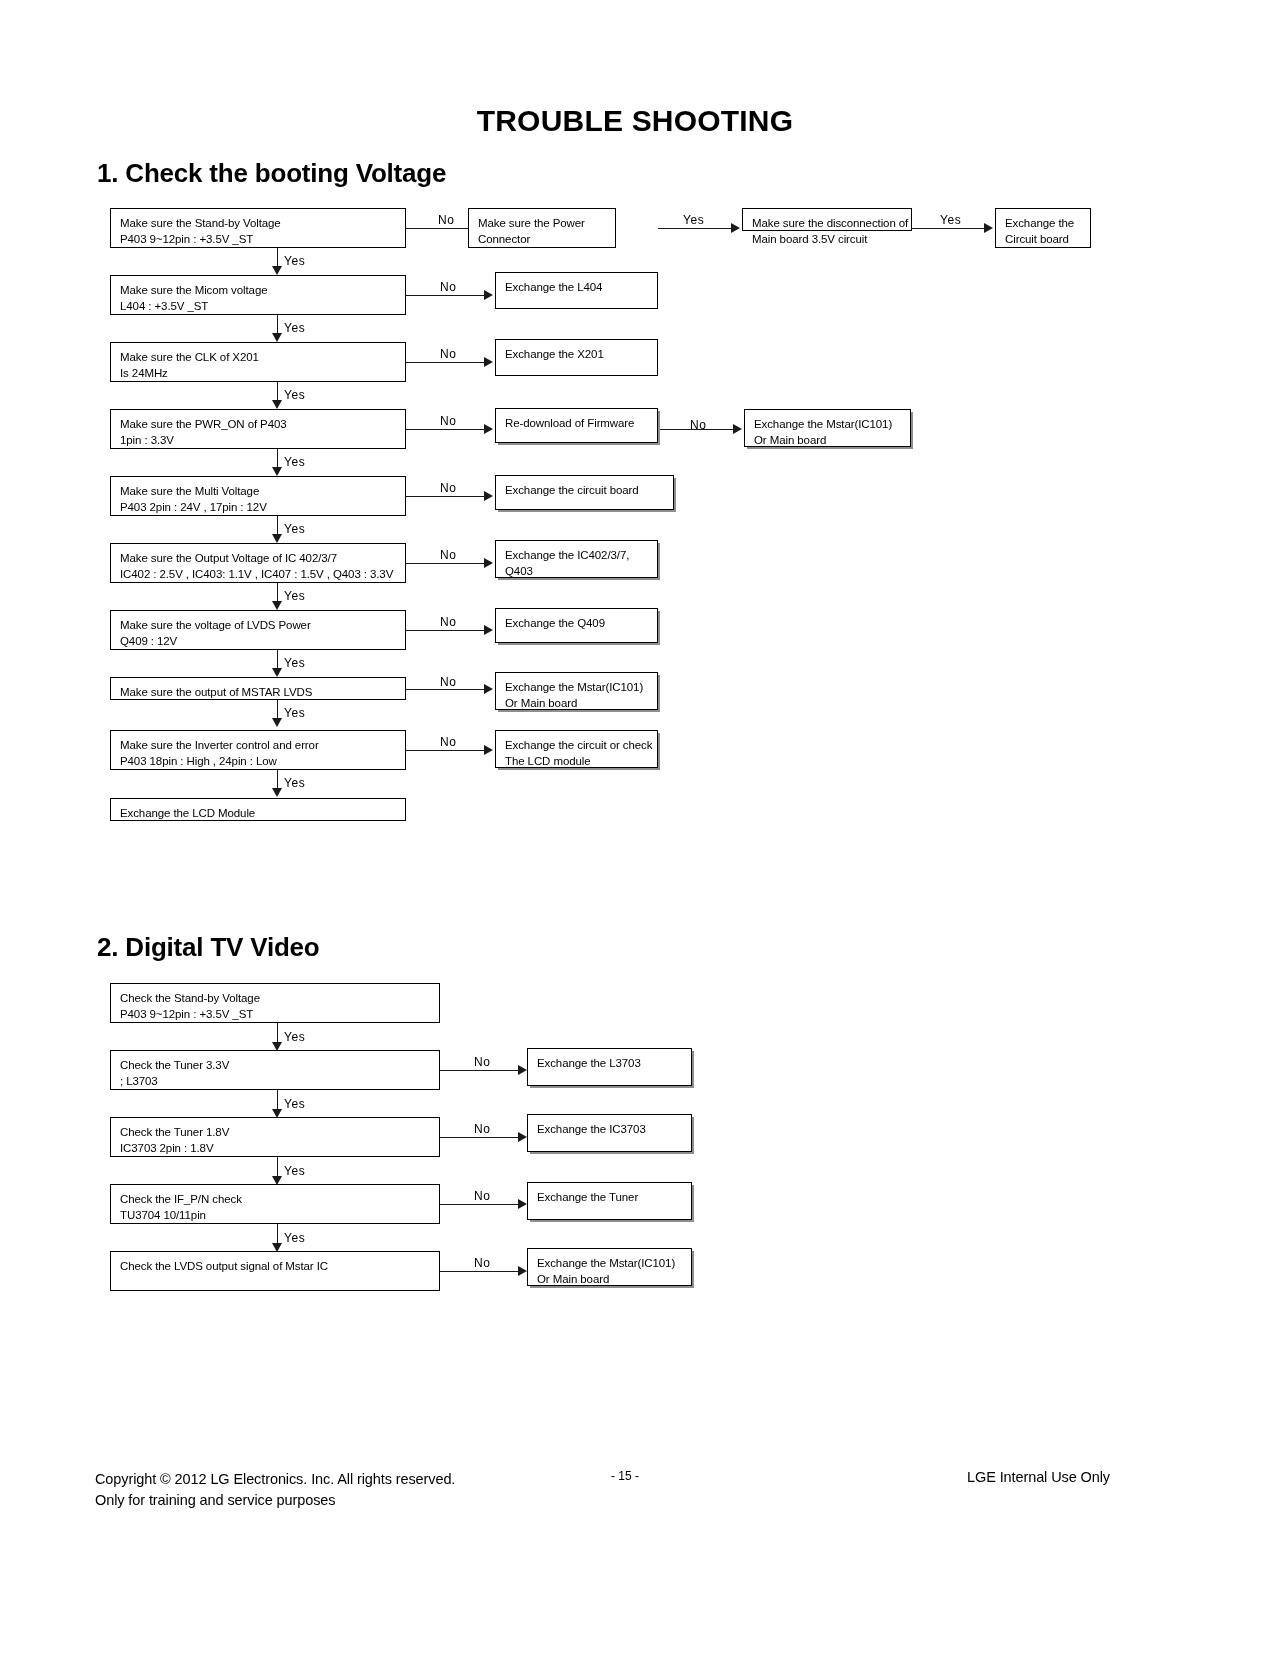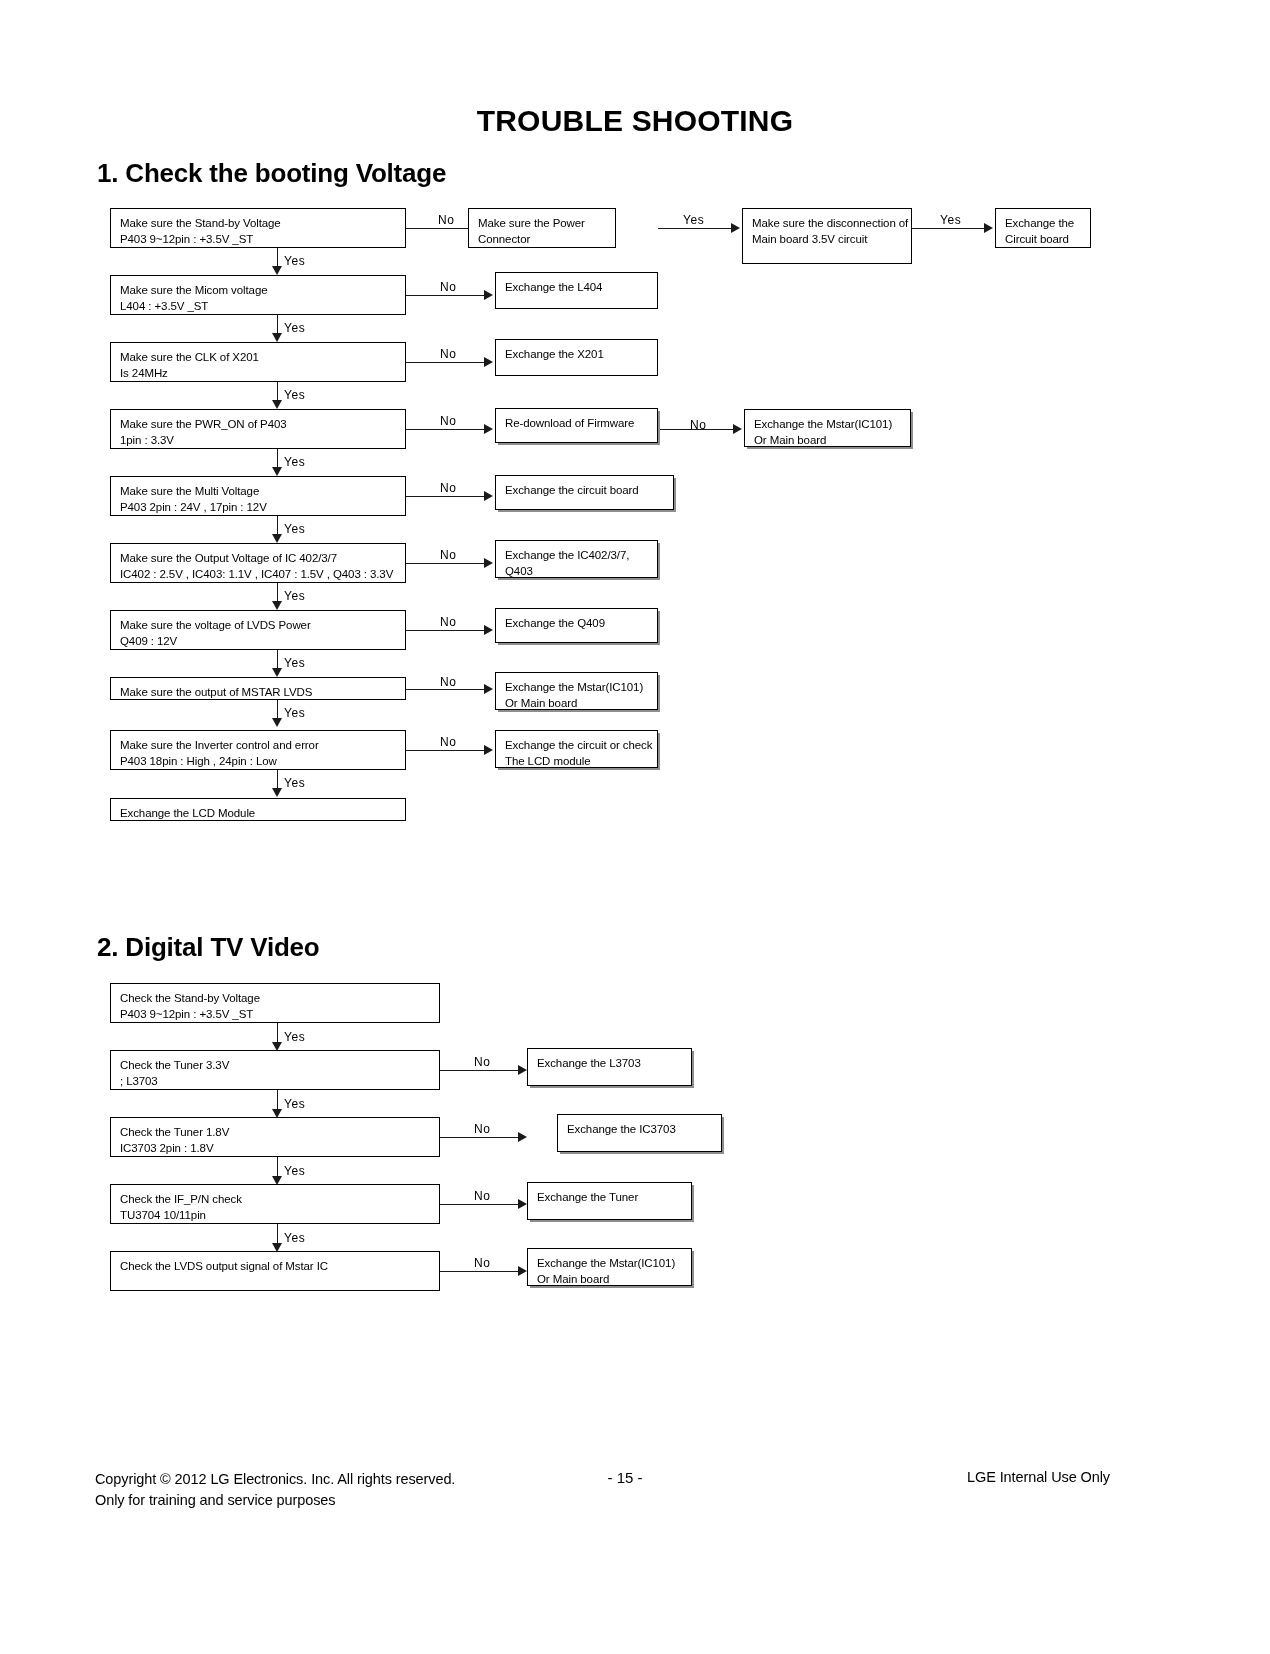--- a/index.html
+++ b/index.html
@@ -107,21 +107,21 @@
     font-size: 14.5px;
     line-height: 21px;
     letter-spacing: -0.1px;
   }
   .footer-page {
     position: absolute;
     left: 560px;
     top: 1469px;
     width: 130px;
     text-align: center;
-    font-size: 15px;
+    font-size: 12px;
   }
   .footer-right {
     position: absolute;
     right: 160px;
     top: 1469px;
     font-size: 14.5px;
     letter-spacing: -0.1px;
   }
 </style>
 </head>
@@ -140,21 +140,21 @@
   <div class="hline" style="left:406px; top:228px; width:78px;"></div>
   <div class="arrow-r" style="left:484px; top:223px;"></div>
   <div class="elabel" style="left:438px; top:213px;">No</div>
   <div class="fbox" style="left:468px; top:208px; width:148px; height:40px;">
     <span>Make sure the Power</span>
     <span class="l2">Connector</span>
   </div>
   <div class="hline" style="left:658px; top:228px; width:73px;"></div>
   <div class="arrow-r" style="left:731px; top:223px;"></div>
   <div class="elabel" style="left:683px; top:213px;">Yes</div>
-  <div class="fbox" style="left:742px; top:208px; width:170px; height:56px;">
+  <div class="fbox" style="left:742px; top:208px; width:170px; height:23px;">
     <span>Make sure the disconnection of</span>
     <span class="l2">Main board 3.5V  circuit</span>
   </div>
   <div class="hline" style="left:912px; top:228px; width:72px;"></div>
   <div class="arrow-r" style="left:984px; top:223px;"></div>
   <div class="elabel" style="left:940px; top:213px;">Yes</div>
   <div class="fbox" style="left:995px; top:208px; width:96px; height:40px;">
     <span>Exchange the</span>
     <span class="l2">Circuit board</span>
   </div>
@@ -311,21 +311,21 @@
   <div class="arrow-d" style="left:272px; top:1109px;"></div>
   <div class="elabel" style="left:284px; top:1097px;">Yes</div>
 
   <div class="fbox" style="left:110px; top:1117px; width:330px; height:40px;">
     <span>Check the Tuner 1.8V</span>
     <span class="l2">IC3703 2pin : 1.8V</span>
   </div>
   <div class="hline" style="left:440px; top:1137px; width:78px;"></div>
   <div class="arrow-r" style="left:518px; top:1132px;"></div>
   <div class="elabel" style="left:474px; top:1122px;">No</div>
-  <div class="fbox sh" style="left:557px; top:1114px; width:165px; height:38px;">
+  <div class="fbox sh" style="left:527px; top:1114px; width:165px; height:38px;">
     <span>Exchange the IC3703</span>
   </div>
   <div class="vline" style="left:277px; top:1157px; height:22px;"></div>
   <div class="arrow-d" style="left:272px; top:1176px;"></div>
   <div class="elabel" style="left:284px; top:1164px;">Yes</div>
 
   <div class="fbox" style="left:110px; top:1184px; width:330px; height:40px;">
     <span>Check the IF_P/N check</span>
     <span class="l2">TU3704 10/11pin</span>
   </div>

